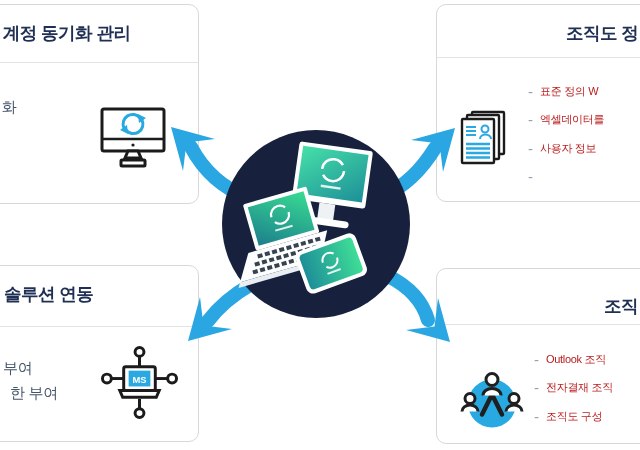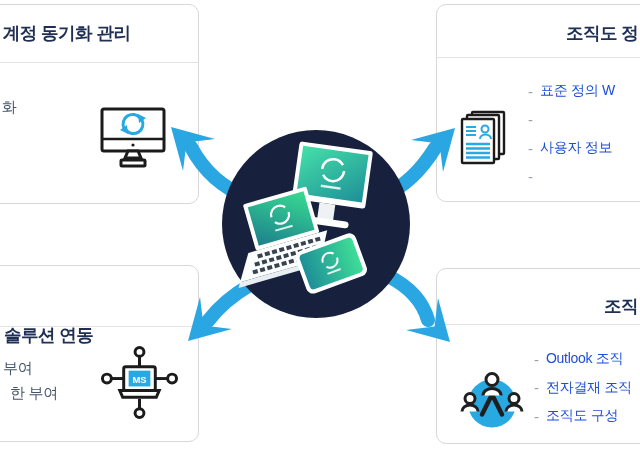--- a/index.html
+++ b/index.html
@@ -12,21 +12,21 @@
     z-index:1;
   }
   .card-title{
     position:absolute;white-space:nowrap;font-size:17.5px;font-weight:700;
     color:#203055;letter-spacing:-0.5px;line-height:22px;
   }
   .sep{position:absolute;left:0;right:0;height:1px;background:#e3e3e3;}
   .bullets{position:absolute;}
   .bullet-row{display:flex;align-items:center;height:28.5px;white-space:nowrap;}
   .dash{color:#97a1b3;font-size:15px;margin-right:7px;}
-  .btxt{color:#1d4ed8;font-size:14px;letter-spacing:-0.3px;}
+  .btxt{color:#b91c1c;font-size:11px;letter-spacing:-0.3px;}
   .frag{position:absolute;color:#44546a;font-size:15px;line-height:18px;white-space:nowrap;letter-spacing:-0.3px;}
   .icon-box{position:absolute;}
   #center-art{position:absolute;left:0;top:0;z-index:5;pointer-events:none;}
 </style>
 </head>
 <body>
 
 <div id="stage">
 
   <div class="card" style="left:-60px;top:4px;width:257px;height:198px;">
@@ -51,20 +51,21 @@
   <div class="card" style="left:436px;top:4px;width:260px;height:196px;">
     <div class="card-title" style="left:129px;top:17px;">조직도 정</div>
     <div class="sep" style="top:52px;"></div>
     <div class="bullets" style="left:91px;top:72px;">
       <div class="bullet-row">
           <span class="dash">-</span>
           <span class="btxt">표준 정의 W</span>
         </div>
       <div class="bullet-row">
           <span class="dash">-</span>
+          <span class="btxt">엑셀데이터를</span>
         </div>
       <div class="bullet-row">
           <span class="dash">-</span>
           <span class="btxt">사용자 정보</span>
         </div>
       <div class="bullet-row">
           <span class="dash">-</span>
         </div>
     </div>
     <div class="icon-box" style="left:23px;top:105px;width:47px;height:57px;">
@@ -74,21 +75,21 @@
         <rect x="2" y="9" width="32" height="44" rx="1" fill="#fff" stroke="#1b1b1b" stroke-width="2.4"></rect>
         <path d="M6 17 H16 M6 21 H16 M6 25 H16" stroke="#29A9E2" stroke-width="2"></path>
         <circle cx="25" cy="19" r="3.5" fill="none" stroke="#29A9E2" stroke-width="2"></circle>
         <path d="M20 29 a5.5 4.5 0 0 1 11 0" fill="none" stroke="#29A9E2" stroke-width="2"></path>
         <path d="M6 34 H30 M6 38.5 H30 M6 43 H30 M6 47.5 H30" stroke="#29A9E2" stroke-width="2.4"></path>
       </svg>
     </div>
   </div>
 
   <div class="card" style="left:-60px;top:265px;width:257px;height:175px;">
-    <div class="card-title" style="left:63px;top:17px;margin-top:41px;">솔루션 연동</div>
+    <div class="card-title" style="left:63px;top:17px;">솔루션 연동</div>
     <div class="sep" style="top:60px;"></div>
     <div class="frag" style="left:62px;top:93px;">부여</div>
     <div class="frag" style="left:69px;top:118px;">한 부여</div>
     <div class="icon-box" style="left:159px;top:76px;width:79px;height:81px;">
       <svg width="79" height="81" viewBox="0 0 80 80">
         <circle cx="40" cy="9" r="4.5" fill="#fff" stroke="#1b1b1b" stroke-width="3"></circle>
         <line x1="40" y1="13.5" x2="40" y2="24" stroke="#1b1b1b" stroke-width="3"></line>
         <circle cx="7" cy="36" r="4.5" fill="#fff" stroke="#1b1b1b" stroke-width="3"></circle>
         <line x1="11.5" y1="36" x2="24" y2="36" stroke="#1b1b1b" stroke-width="3"></line>
         <circle cx="73" cy="36" r="4.5" fill="#fff" stroke="#1b1b1b" stroke-width="3"></circle>

